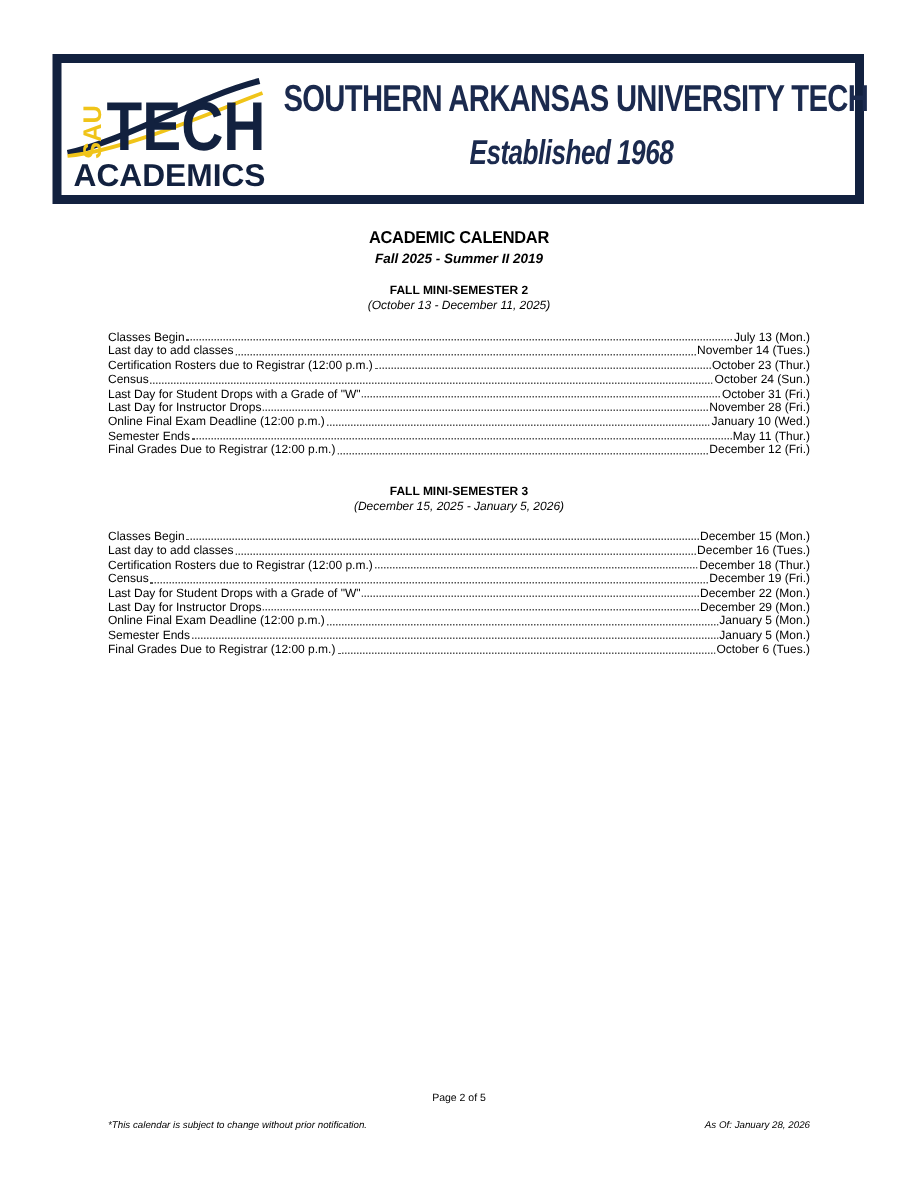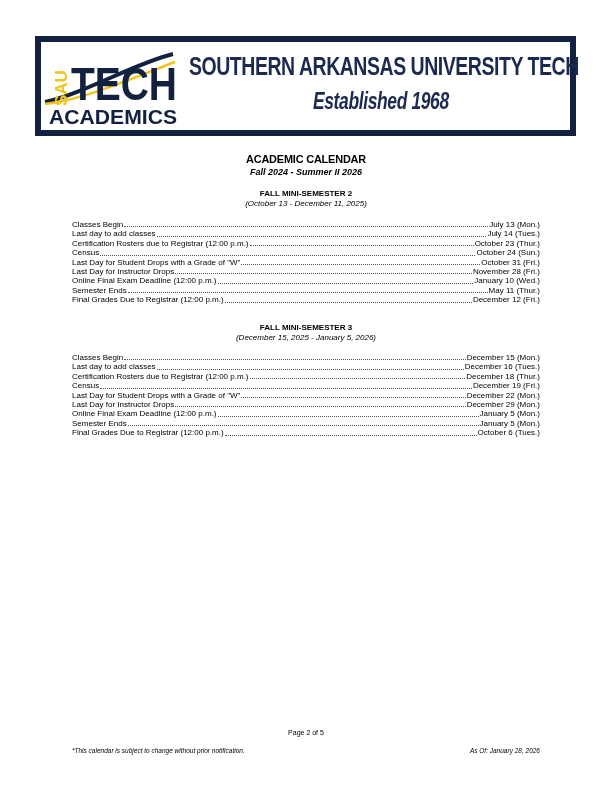--- a/index.html
+++ b/index.html
@@ -61,35 +61,35 @@
       <text x="28" y="56" font-family="Liberation Sans, sans-serif" font-weight="bold" font-size="46" fill="#12213f" textLength="106" lengthAdjust="spacingAndGlyphs">TECH</text>
 
       <text x="6" y="80" font-family="Liberation Sans, sans-serif" font-weight="bold" font-size="21" fill="#12213f" textLength="128" lengthAdjust="spacingAndGlyphs">ACADEMICS</text>
     </svg>
   </div>
   <div class="banner-title">SOUTHERN ARKANSAS UNIVERSITY TECH</div>
   <div class="banner-sub">Established 1968</div>
 </div>
 
 <div class="center doc-title">ACADEMIC CALENDAR</div>
-<div class="center doc-subtitle">Fall 2024 - Summer II 2026</div>
+<div class="center doc-subtitle">Fall 2025 - Summer II 2019</div>
 
 <div class="center sec-title" style="top:189px">FALL MINI-SEMESTER 2</div>
 <div class="center sec-range" style="top:199px">(October 13 - December 11, 2025)</div>
 
 <div class="rows" style="top:220px">
   <div class="row">
       <span class="lbl">Classes Begin</span>
       <span class="dots"></span>
       <span class="date">July 13 (Mon.)</span>
     </div>
   <div class="row">
       <span class="lbl">Last day to add classes</span>
       <span class="dots"></span>
-      <span class="date">July 14 (Tues.)</span>
+      <span class="date">November 14 (Tues.)</span>
     </div>
   <div class="row">
       <span class="lbl">Certification Rosters due to Registrar (12:00 p.m.)</span>
       <span class="dots"></span>
       <span class="date">October 23 (Thur.)</span>
     </div>
   <div class="row">
       <span class="lbl">Census</span>
       <span class="dots"></span>
       <span class="date">October 24 (Sun.)</span>

